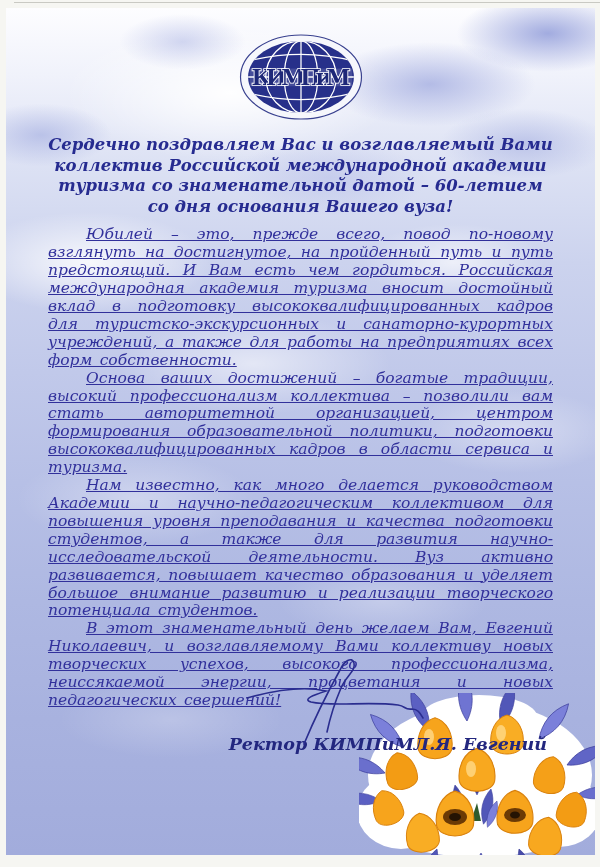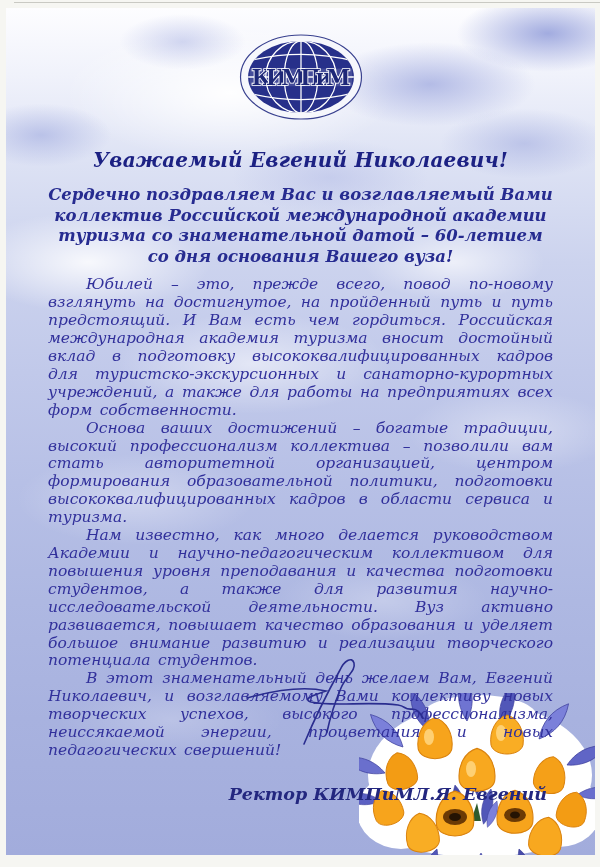--- a/index.html
+++ b/index.html
@@ -45,21 +45,21 @@
     margin:26px 0 0;text-align:center;
     font-size:20px;font-weight:bold;color:#1c2183;letter-spacing:.2px;
   }
   .intro{
     margin:13px 0 0;text-align:center;
     font-size:16.5px;line-height:20.6px;font-weight:bold;color:#262b90;
   }
   .body-par{
     margin:0;text-align:justify;text-indent:38px;
     font-size:15.5px;line-height:17.9px;
-    word-spacing:2.5px;color:#31309b;
+    word-spacing:2.5px;color:#31309b;text-decoration:underline;
   }
   .body-par.first{margin-top:9px;}
   .sig-row{
     display:flex;justify-content:flex-end;align-items:baseline;
     margin-top:24px;padding:0 6px 0 40px;
     font-size:17.5px;font-weight:bold;color:#23277f;
   }
   .signature-svg{
     position:absolute;z-index:3;left:236px;top:636px;
     width:212px;height:104px;pointer-events:none;
@@ -91,21 +91,20 @@
           <ellipse cx="75" cy="53" rx="20" ry="43"></ellipse>
           <ellipse cx="75" cy="53" rx="42" ry="43"></ellipse>
           <path d="M12,34 Q75,18 138,34"></path>
           <path d="M12,53 L138,53"></path>
           <path d="M12,72 Q75,88 138,72"></path>
         </g>
         <rect x="14" y="43" width="122" height="21" fill="rgba(255,255,255,0.14)" clip-path="url(#globeclip)"></rect>
         <text x="75" y="62" text-anchor="middle" font-size="26" font-weight="bold" font-family="'DejaVu Serif','Liberation Serif',serif" font-style="normal" fill="#1e2878" stroke="#ffffff" stroke-width="2" paint-order="stroke" textLength="118">КИМПиМ</text>
       </svg>
 
-      <h1 class="salutation">Уважаемый Евгений Николаевич!</h1>
 
       <p class="intro">Сердечно поздравляем Вас и возглавляемый Вами коллектив Российской международной академии туризма со знаменательной датой – 60-летием со дня основания Вашего вуза!</p>
 
       <p class="body-par first">Юбилей – это, прежде всего, повод по-новому взглянуть на достигнутое, на пройденный путь и путь предстоящий. И Вам есть чем гордиться. Российская международная академия туризма вносит достойный вклад в подготовку высококвалифицированных кадров для туристско-экскурсионных и санаторно-курортных учреждений, а также для работы на предприятиях всех форм собственности.</p>
       <p class="body-par">Основа ваших достижений – богатые традиции, высокий профессионализм коллектива – позволили вам стать авторитетной организацией, центром формирования образовательной политики, подготовки высококвалифицированных кадров в области сервиса и туризма.</p>
       <p class="body-par">Нам известно, как много делается руководством Академии и научно-педагогическим коллективом для повышения уровня преподавания и качества подготовки студентов, а также для развития научно-исследовательской деятельности. Вуз активно развивается, повышает качество образования и уделяет большое внимание развитию и реализации творческого потенциала студентов.</p>
       <p class="body-par">В этот знаменательный день желаем Вам, Евгений Николаевич, и возглавляемому Вами коллективу новых творческих успехов, высокого профессионализма, неиссякаемой энергии, процветания и новых педагогических свершений!</p>
 
       <div class="sig-row">
         <span>Ректор КИМПиМ</span>

